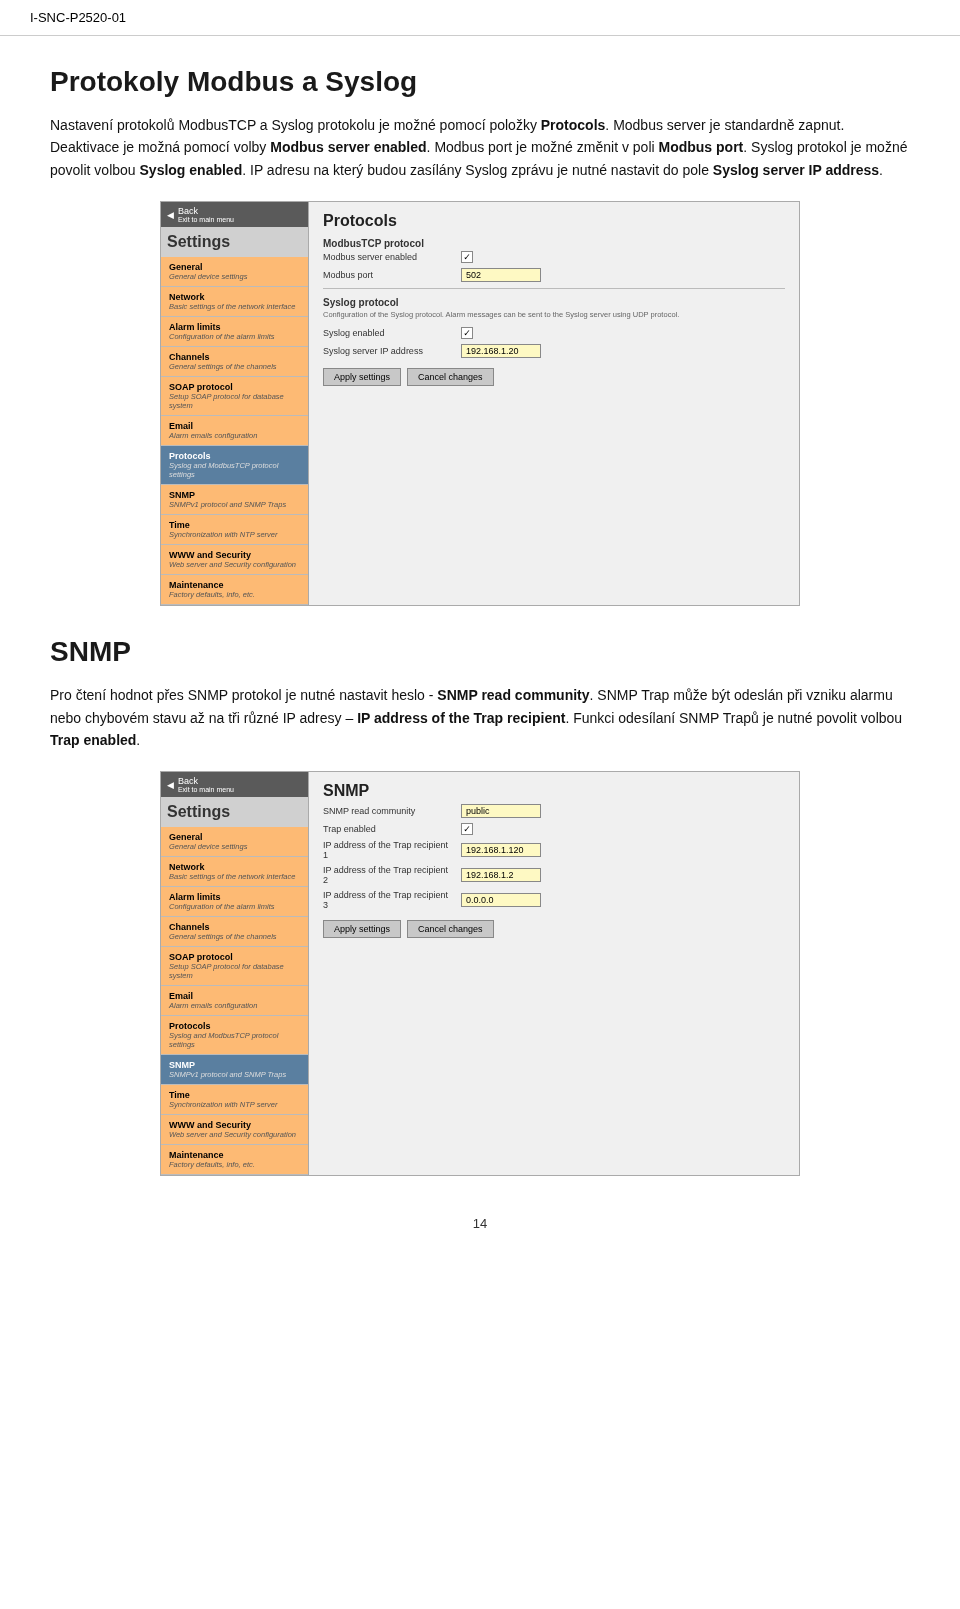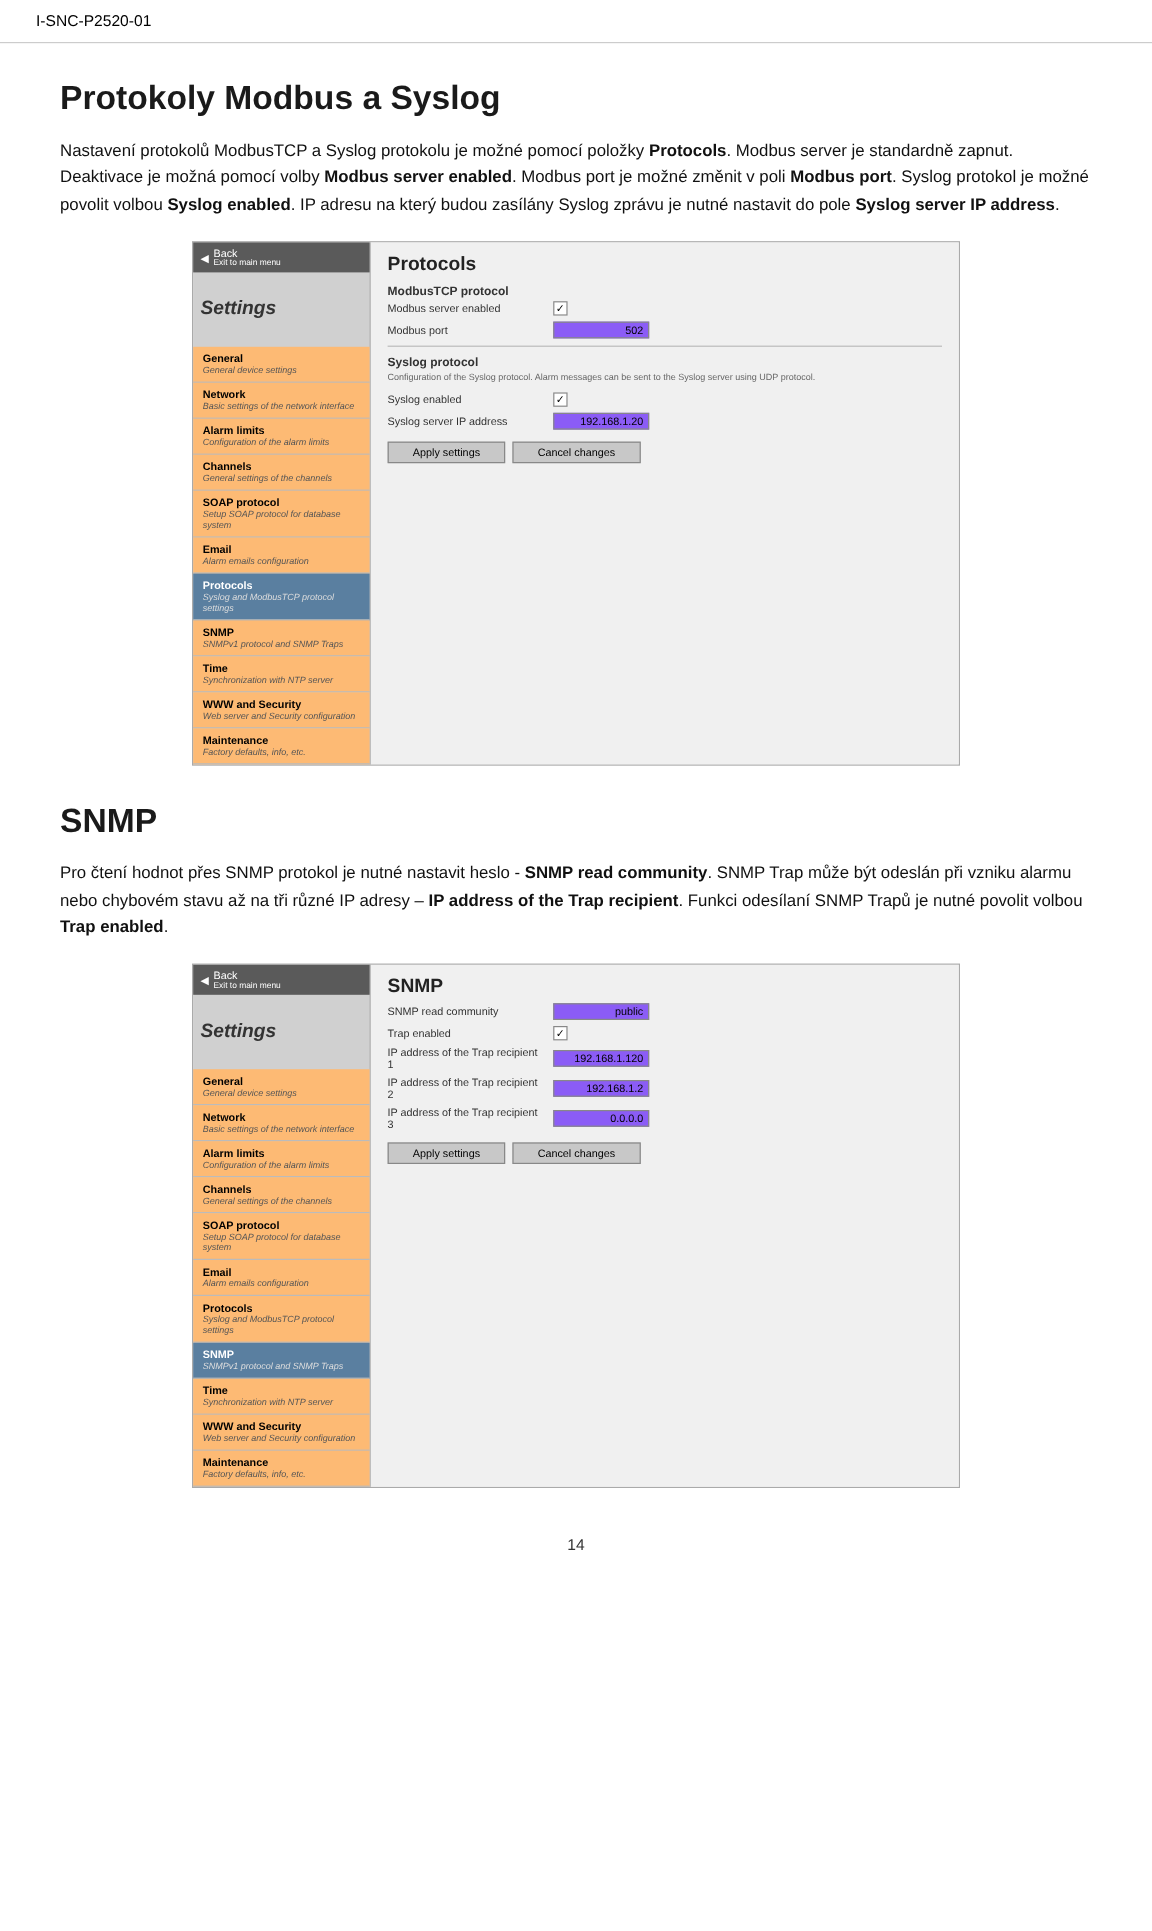--- a/index.html
+++ b/index.html
@@ -67,22 +67,21 @@
       padding: 4px 6px;
       display: flex;
       align-items: center;
       gap: 4px;
     }
 
     .sidebar-title-area {
       display: flex;
       align-items: center;
       gap: 8px;
-      padding: 16px 6px;
-      font-style: italic;
+      padding: 0 6px;
     }
 
     .settings-label {
       font-size: 16px;
       font-weight: bold;
       color: #333;
       padding: 6px 0;
     }
 
     .sidebar-item {
@@ -167,37 +166,36 @@
       border: 1px solid #888;
       background: #fff;
       display: flex;
       align-items: center;
       justify-content: center;
       font-size: 9px;
     }
 
     .text-field {
       border: 1px solid #888;
-      background: #8b5cf6;
+      background: #fef9c3;
       padding: 1px 4px;
       font-size: 9px;
       min-width: 80px;
-      text-align: right;
     }
 
     .btn-row {
       display: flex;
       gap: 6px;
       margin-top: 10px;
     }
 
     .btn {
       background: #c8c8c8;
       border: 1px solid #888;
-      padding: 3px 20px;
+      padding: 3px 10px;
       font-size: 9px;
       cursor: pointer;
       color: #000;
     }
 
     .divider-line {
       border: none;
       border-top: 1px solid #bbb;
       margin: 6px 0;
     }

